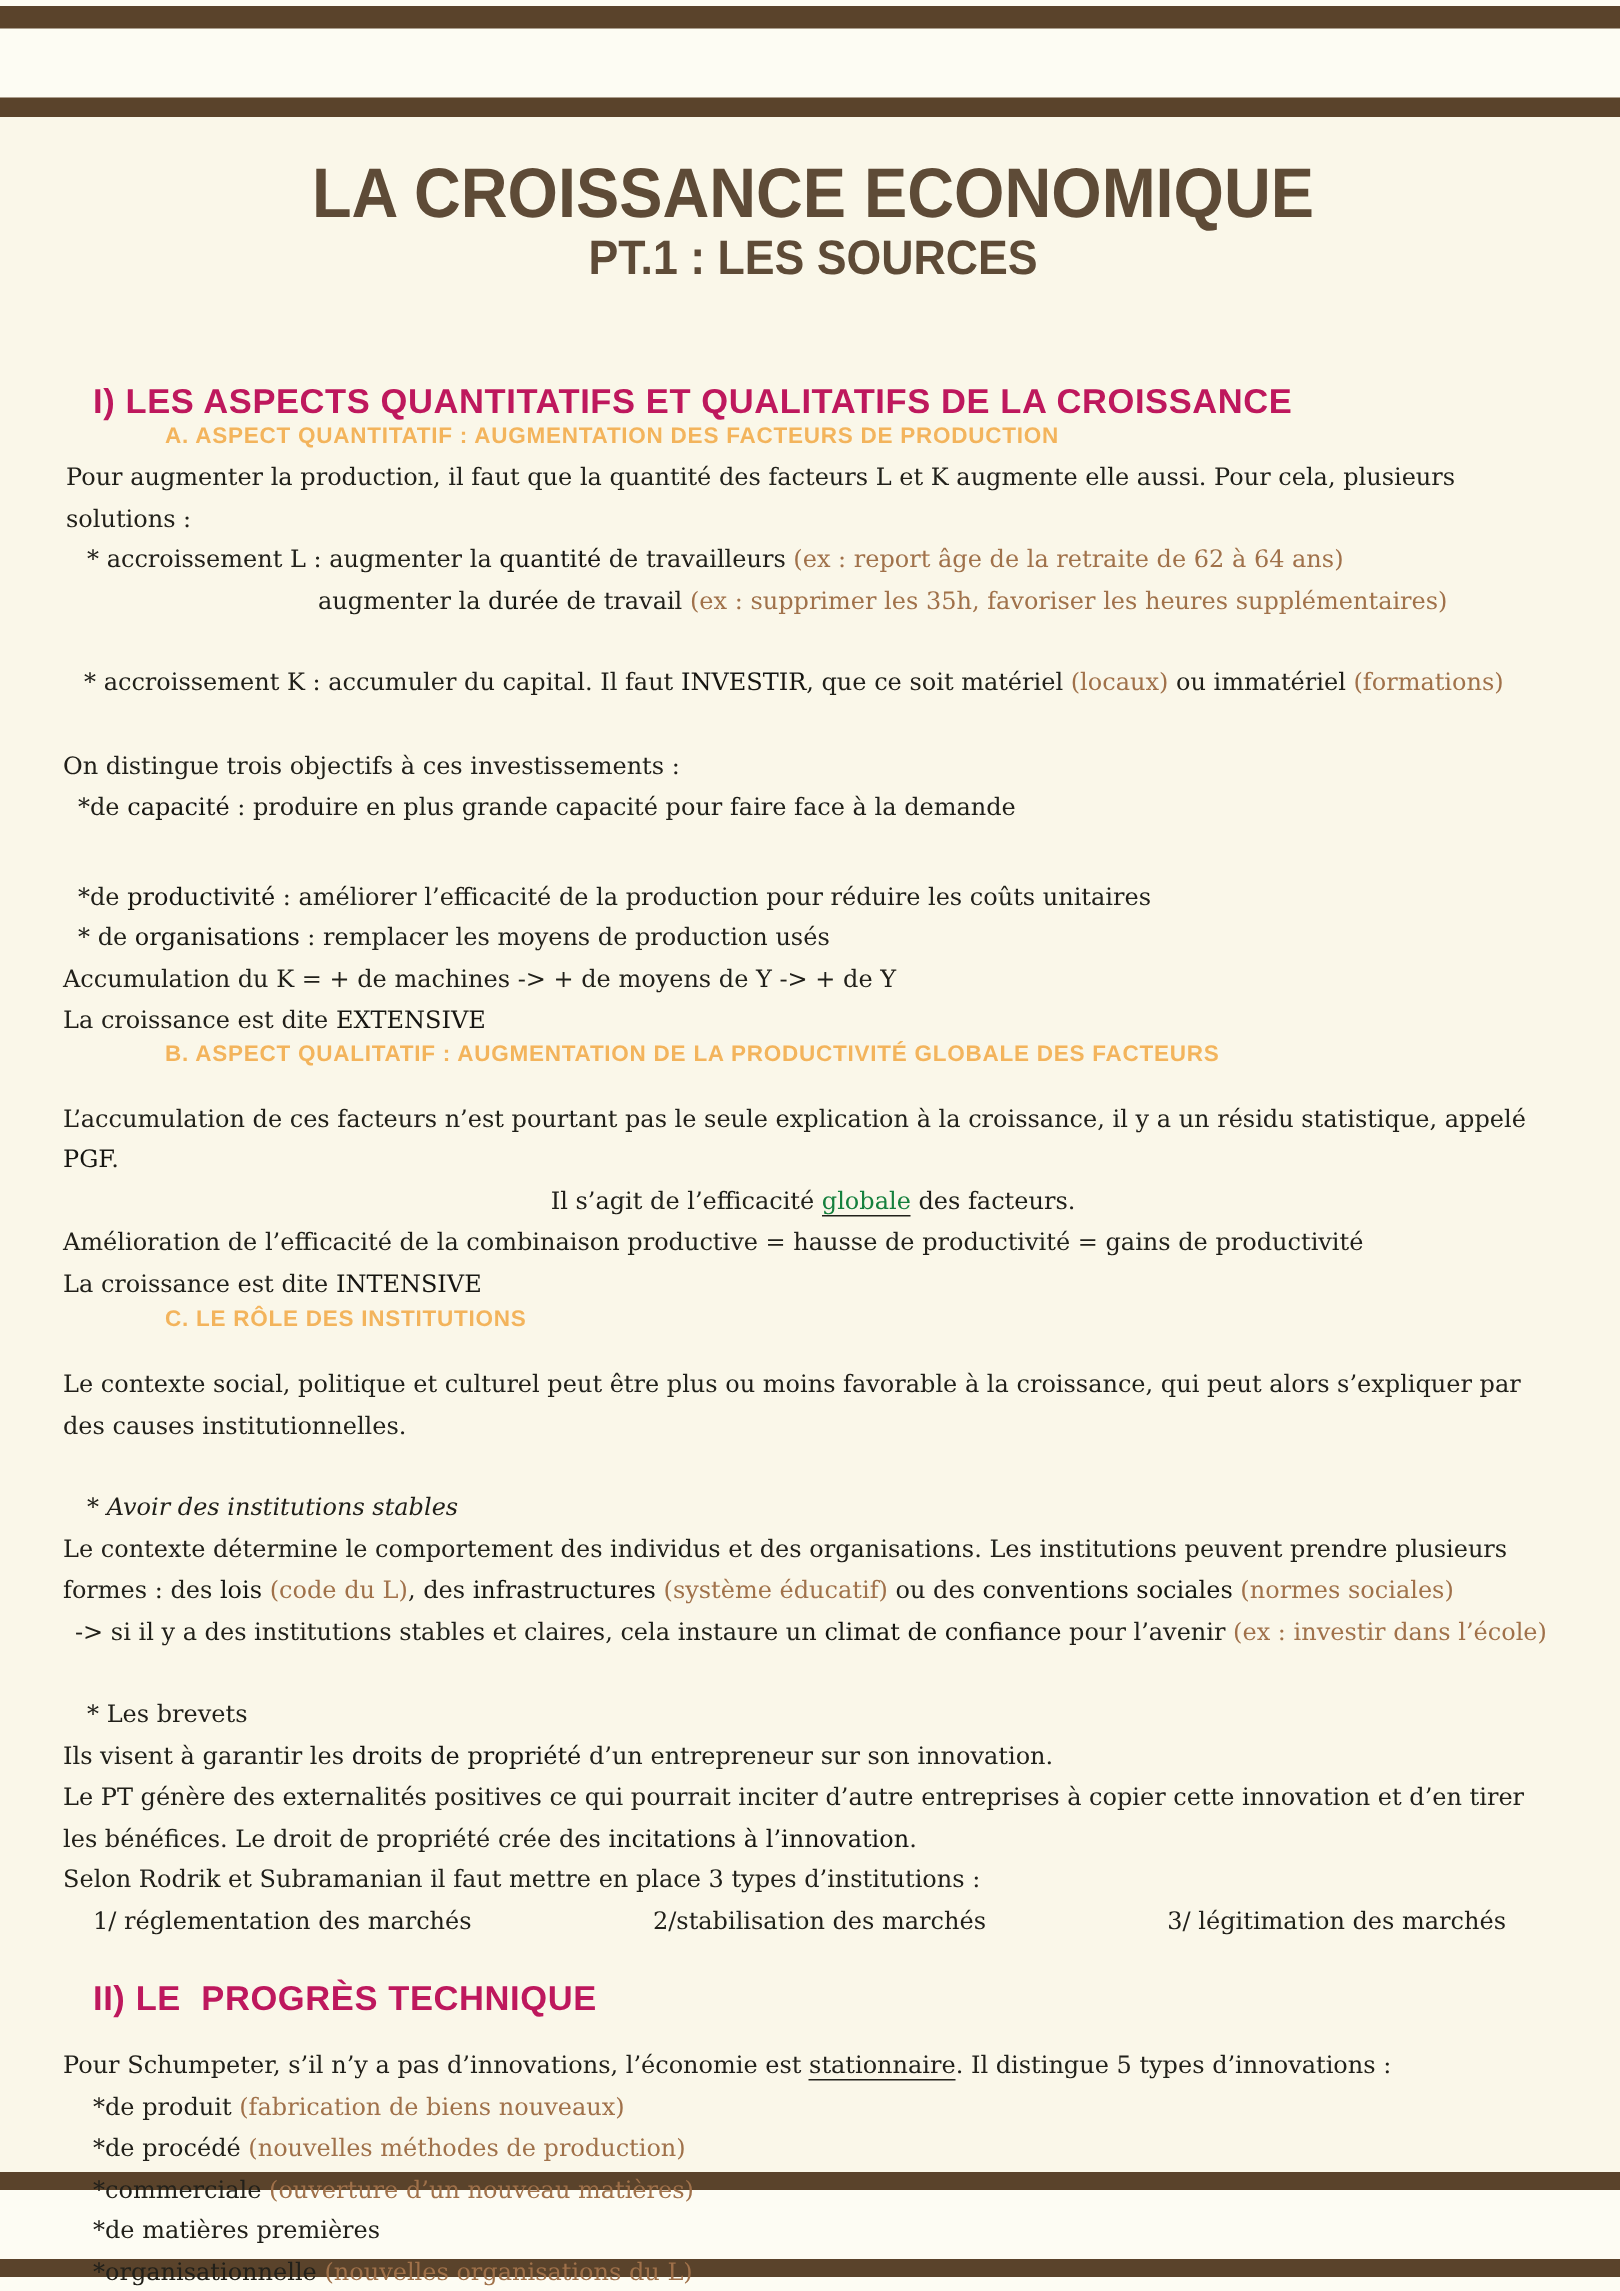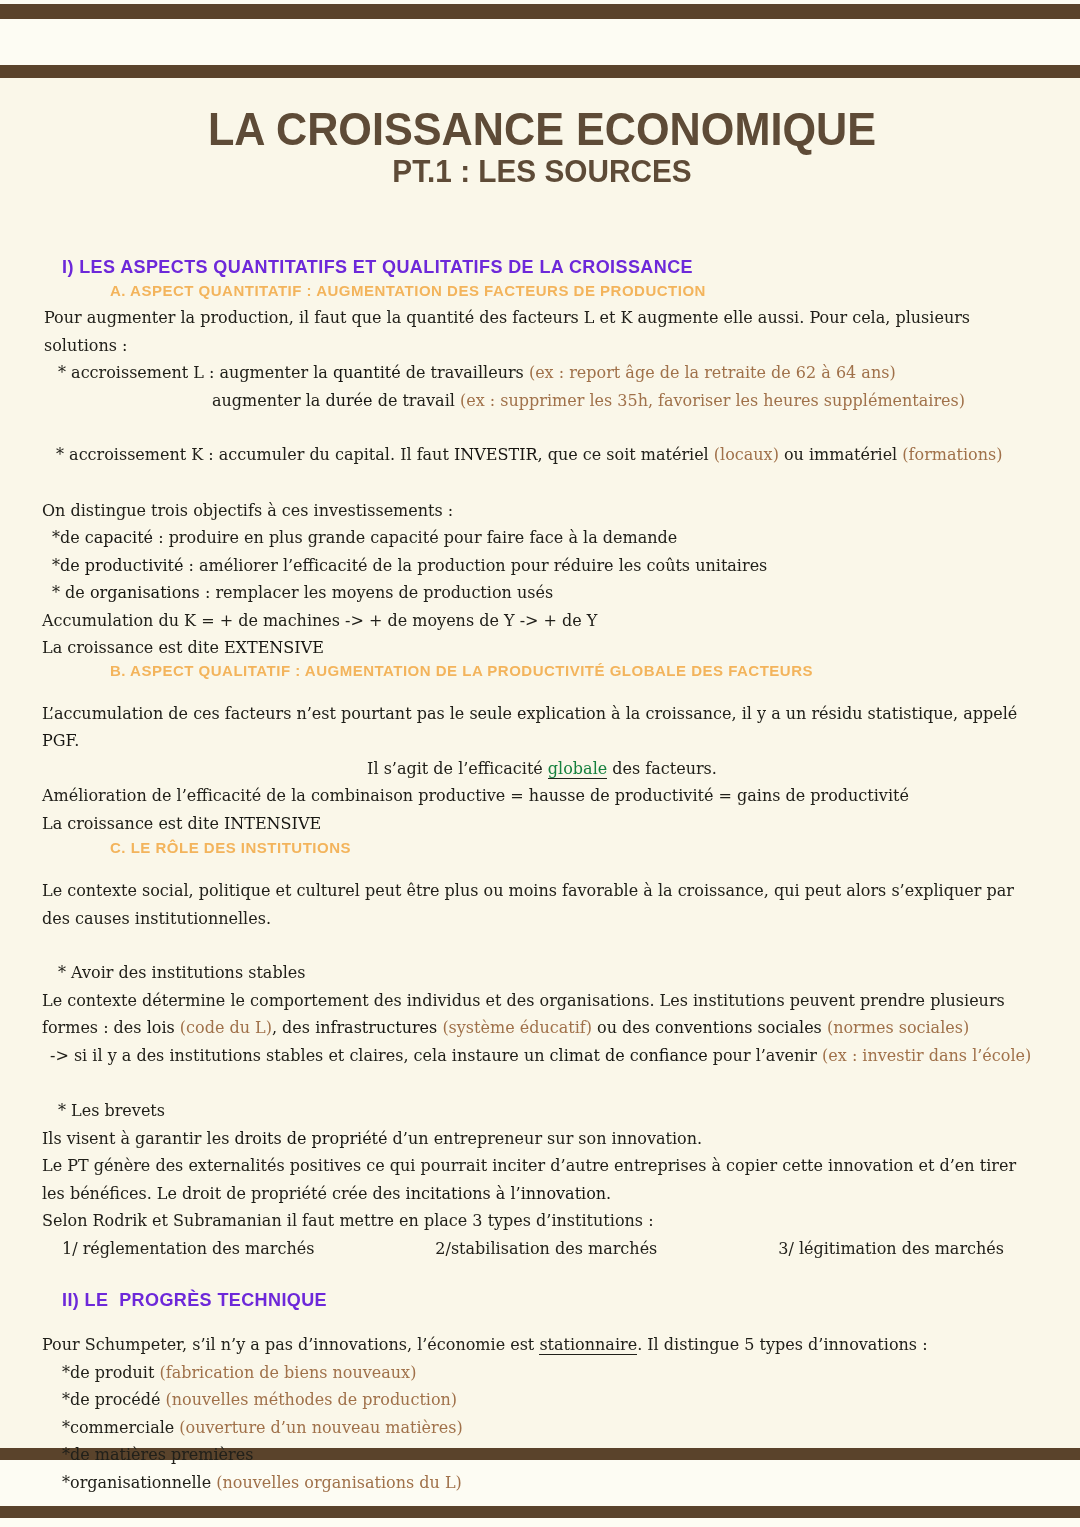--- a/index.html
+++ b/index.html
@@ -28,21 +28,21 @@
     letter-spacing:0px;transform:scale(.96,1.04);transform-origin:center;
   }
   .doc-subtitle{
     text-align:center;font-family:"Liberation Sans","DejaVu Sans",sans-serif;
     font-weight:bold;color:#5e4b37;font-size:31px;line-height:36px;
     transform:scale(.96,1.04);transform-origin:center;
   }
 
   .h1{
     font-family:"Liberation Sans","DejaVu Sans",sans-serif;font-weight:bold;
-    color:#6d28d9;font-size:18px;line-height:30px;letter-spacing:.4px;
+    color:#be185d;font-size:23px;line-height:30px;letter-spacing:.4px;
     padding-left:20px;white-space:pre-wrap;margin:0;
   }
   .h2{
     font-family:"Liberation Sans","DejaVu Sans",sans-serif;font-weight:bold;
     color:#f3b45c;font-size:15px;line-height:18px;letter-spacing:.5px;
     margin:0 0 20px 68px;
   }
   .line{font-size:16px;line-height:27.5px;margin:0;}
   .center{text-align:center;}
   .cols{display:flex;justify-content:space-between;font-size:16px;line-height:27.5px;padding:0 38px 0 20px;gap:20px;}
@@ -70,33 +70,33 @@
         <div class="h1" style="margin-top: 62px;">I) LES ASPECTS QUANTITATIFS ET QUALITATIFS DE LA CROISSANCE</div>
         <div class="h2" style="margin-bottom: 4px;">A. ASPECT QUANTITATIF : AUGMENTATION DES FACTEURS DE PRODUCTION</div>
         <div class="line" style="padding-left: 2px;"><span class="tn">Pour augmenter la production, il faut que la quantité des facteurs L et K augmente elle aussi. Pour cela, plusieurs solutions :</span></div>
         <div class="line" style="padding-left: 16px;"><span class="tn">* accroissement L : augmenter la </span><span class="tb">quantité</span><span class="tn"> de travailleurs </span><span class="tp">(ex : report âge de la retraite de 62 à 64 ans)</span></div>
         <div class="line" style="padding-left: 170px;"><span class="tn">augmenter la </span><span class="tb">durée</span><span class="tn"> de travail </span><span class="tp">(ex : supprimer les 35h, favoriser les heures supplémentaires)</span></div>
         <div style="height: 27px;"></div>
         <div class="line" style="padding-left: 14px;"><span class="tn">* accroissement K : accumuler du capital. Il faut </span><span class="tb">INVESTIR</span><span class="tn">, que ce soit matériel </span><span class="tp">(locaux)</span><span class="tn"> ou immatériel </span><span class="tp">(formations)</span></div>
         <div style="height: 28px;"></div>
         <div class="line"><span class="tn">On distingue trois objectifs à ces investissements :</span></div>
         <div class="line" style="padding-left: 10px;"><span class="tn">*de </span><span class="tb">capacité</span><span class="tn"> : produire en plus grande capacité pour faire face à la demande</span></div>
-        <div class="line" style="padding-left: 10px;"><span class="tn">*de </span><span class="tb">productivité</span><span class="tn"> : améliorer l’efficacité de la production pour réduire les coûts unitaires</span></div>
+        <div class="line" style="padding-left: 10px; margin-top: 32px;"><span class="tn">*de </span><span class="tb">productivité</span><span class="tn"> : améliorer l’efficacité de la production pour réduire les coûts unitaires</span></div>
         <div class="line" style="padding-left: 10px;"><span class="tn">* de </span><span class="tb">organisations</span><span class="tn"> : remplacer les moyens de production usés</span></div>
         <div class="line"><span class="tn">Accumulation du K = + de machines -&gt; + de moyens de Y -&gt; + de Y</span></div>
         <div class="line"><span class="tn">La croissance est dite </span><span class="tb">EXTENSIVE</span></div>
         <div class="h2" style="">B. ASPECT QUALITATIF : AUGMENTATION DE LA PRODUCTIVITÉ GLOBALE DES FACTEURS</div>
         <div class="line"><span class="tn">L’accumulation de ces facteurs n’est pourtant pas le seule explication à la croissance, il y a un résidu statistique, appelé </span><span class="tb">PGF</span><span class="tn">.</span></div>
         <div class="line center"><span class="tn">Il s’agit de l’efficacité </span><span class="tiu">globale</span><span class="tn"> des facteurs.</span></div>
         <div class="line"><span class="tn">Amélioration de l’efficacité de la combinaison productive = hausse de productivité = gains de productivité</span></div>
         <div class="line"><span class="tn">La croissance est dite </span><span class="tb">INTENSIVE</span></div>
         <div class="h2" style="margin-top: 2px;">C. LE RÔLE DES INSTITUTIONS</div>
         <div class="line"><span class="tn">Le contexte social, politique et culturel peut être plus ou moins favorable à la croissance, qui peut alors s’expliquer par des causes institutionnelles.</span></div>
         <div style="height: 27px;"></div>
-        <div class="line" style="padding-left: 16px;"><span class="tn">* Avoir des institutions stables</span></div>
+        <div class="line" style="padding-left: 16px; font-style: italic;"><span class="tn">* Avoir des institutions stables</span></div>
         <div class="line"><span class="tn">Le contexte détermine le comportement des individus et des organisations. Les institutions peuvent prendre plusieurs formes : des </span><span class="tb">lois</span><span class="tn"> </span><span class="tp">(code du L)</span><span class="tn">, des </span><span class="tb">infrastructures</span><span class="tn"> </span><span class="tp">(système éducatif)</span><span class="tn"> ou des </span><span class="tb">conventions sociales</span><span class="tn"> </span><span class="tp">(normes sociales)</span></div>
         <div class="line" style="padding-left: 8px;"><span class="tn">-&gt; si il y a des institutions stables et claires, cela instaure un </span><span class="tb">climat de confiance</span><span class="tn"> pour l’avenir </span><span class="tp">(ex : investir dans l’école)</span></div>
         <div style="height: 28px;"></div>
         <div class="line" style="padding-left: 16px;"><span class="tn">* Les brevets</span></div>
         <div class="line"><span class="tn">Ils visent à garantir les </span><span class="tb">droits de propriété</span><span class="tn"> d’un entrepreneur sur son innovation.</span></div>
         <div class="line"><span class="tn">Le PT génère des externalités positives ce qui pourrait inciter d’autre entreprises à copier cette innovation et d’en tirer les bénéfices. Le droit de propriété crée des </span><span class="tb">incitations à l’innovation</span><span class="tn">.</span></div>
         <div class="line"><span class="tn">Selon Rodrik et Subramanian il faut mettre en place 3 types d’institutions :</span></div>
         <div class="cols">
           <span>1/ réglementation des marchés</span>
           <span>2/stabilisation des marchés</span>

